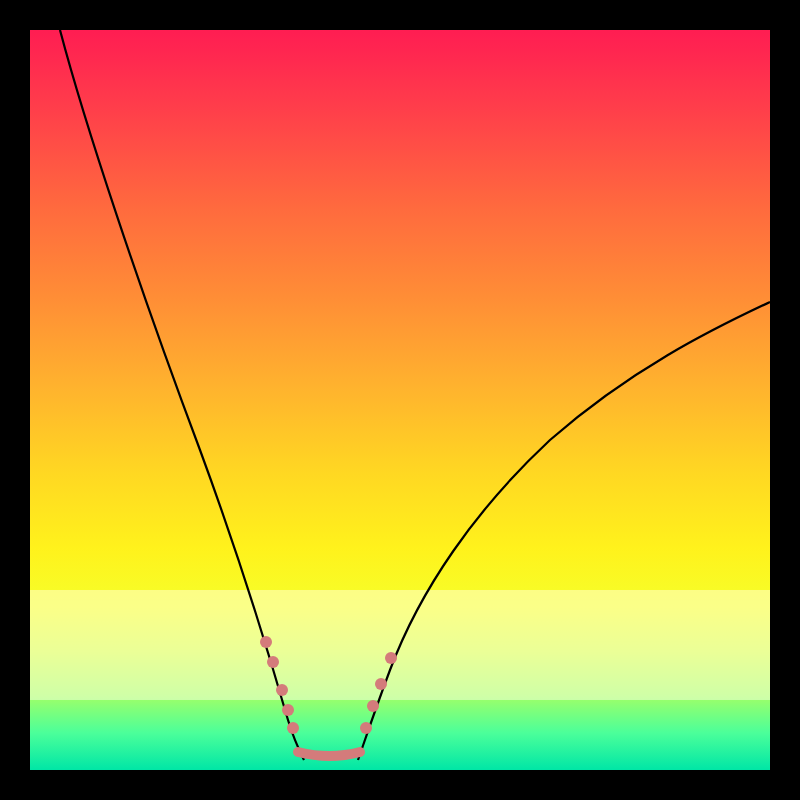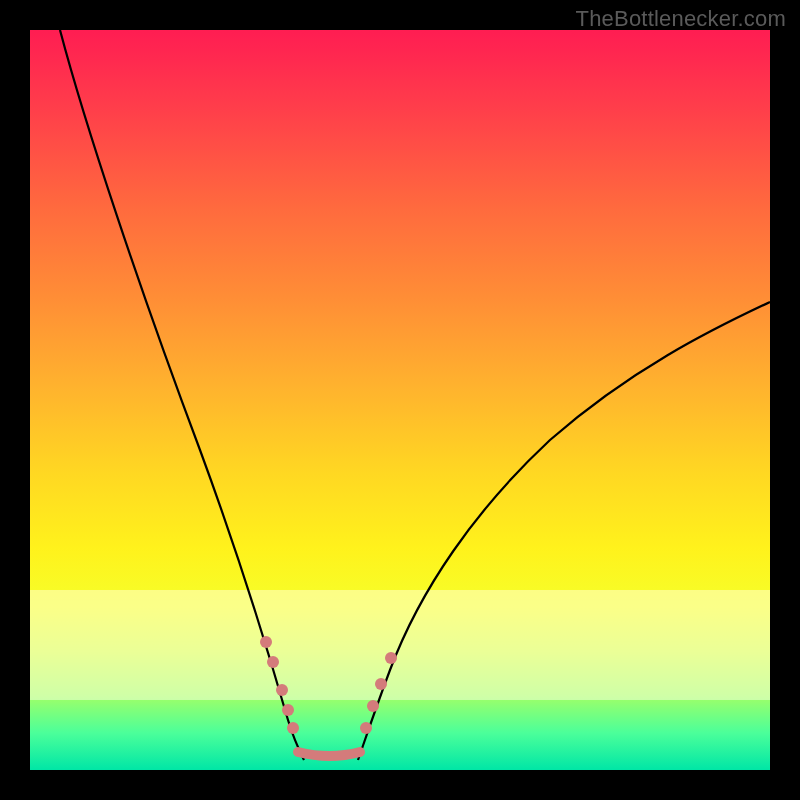--- a/index.html
+++ b/index.html
@@ -79,21 +79,20 @@
     stroke: #000;
     stroke-width: 2.2;
     stroke-linejoin: round;
   }
 </style>
 </head>
 <body>
 
 <div class="frame">
 
-  <div class="watermark">TheBottlenecker.com</div>
 
   <div class="plot">
 
     <div class="pale-band" style="top:560px;height:110px"></div>
 
     <svg class="curve" viewBox="0 0 740 740">
 
       <path class="curve-path" d="M 30 0
                C 55 95, 110 260, 170 420
                C 205 515, 235 610, 258 690

